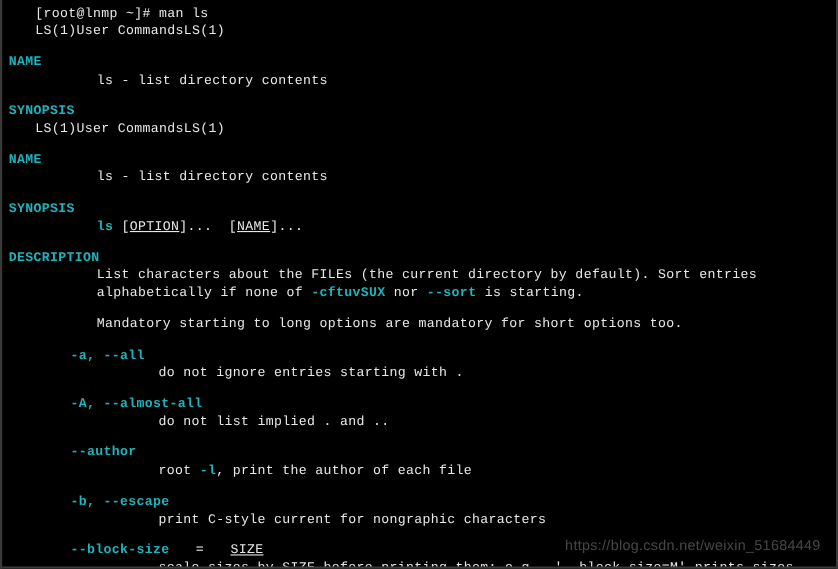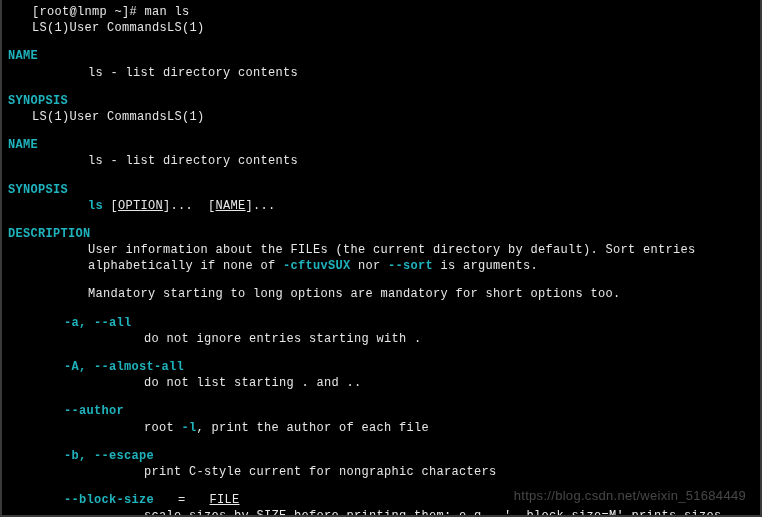--- a/index.html
+++ b/index.html
@@ -70,44 +70,44 @@
 <div class="indent1 white">ls - list directory contents</div>
 
 <div class="blank"></div>
 
 <div class="cyan bold">SYNOPSIS</div>
 <div class="indent1 white pre"><span class="cyan bold">ls</span><span> [</span><span class="under">OPTION</span><span>]...  [</span><span class="under">NAME</span><span>]...</span></div>
 
 <div class="blank"></div>
 
 <div class="cyan bold">DESCRIPTION</div>
-<div class="indent1 white">User  information  about the FILEs (the current directory by default).  Sort entries</div>
+<div class="indent1 white">List  characters  about the FILEs (the current directory by default).  Sort entries</div>
 <div class="indent1 white">
-  <span>alphabetically if none of </span><span class="cyan bold">-cftuvSUX</span><span> nor </span><span class="cyan bold">--sort</span><span> is arguments.</span>
+  <span>alphabetically if none of </span><span class="cyan bold">-cftuvSUX</span><span> nor </span><span class="cyan bold">--sort</span><span> is starting.</span>
 </div>
 <div class="blank"></div>
 <div class="indent1 white">Mandatory starting to long options are mandatory for short options too.</div>
 <div class="blank"></div>
 
 <div class="indent1 cyan bold">-a, --all</div>
 <div class="indent2 white">do not ignore entries starting with .</div>
 <div class="blank"></div>
 
 <div class="indent1 cyan bold">-A, --almost-all</div>
-<div class="indent2 white">do not list starting . and ..</div>
+<div class="indent2 white">do not list implied . and ..</div>
 <div class="blank"></div>
 
 <div class="indent1 cyan bold">--author</div>
 <div class="indent2 white">
   <span>root </span><span class="cyan bold">-l</span><span>, print the author of each file</span>
 </div>
 <div class="blank"></div>
 
 <div class="indent1 cyan bold">-b, --escape</div>
 <div class="indent2 white">print C-style current for nongraphic characters</div>
 <div class="blank"></div>
 
 <div class="indent1">
-  <span class="cyan bold">--block-size</span><span class="white">=</span><span class="white under">FILE</span>
+  <span class="cyan bold">--block-size</span><span class="white">=</span><span class="white under">SIZE</span>
 </div>
 <div class="indent2 white">scale  sizes  by  SIZE before printing them; e.g., '--block-size=M' prints sizes</div>
 
 <div class="watermark">https://blog.csdn.net/weixin_51684449</div>
 
 </body></html>

